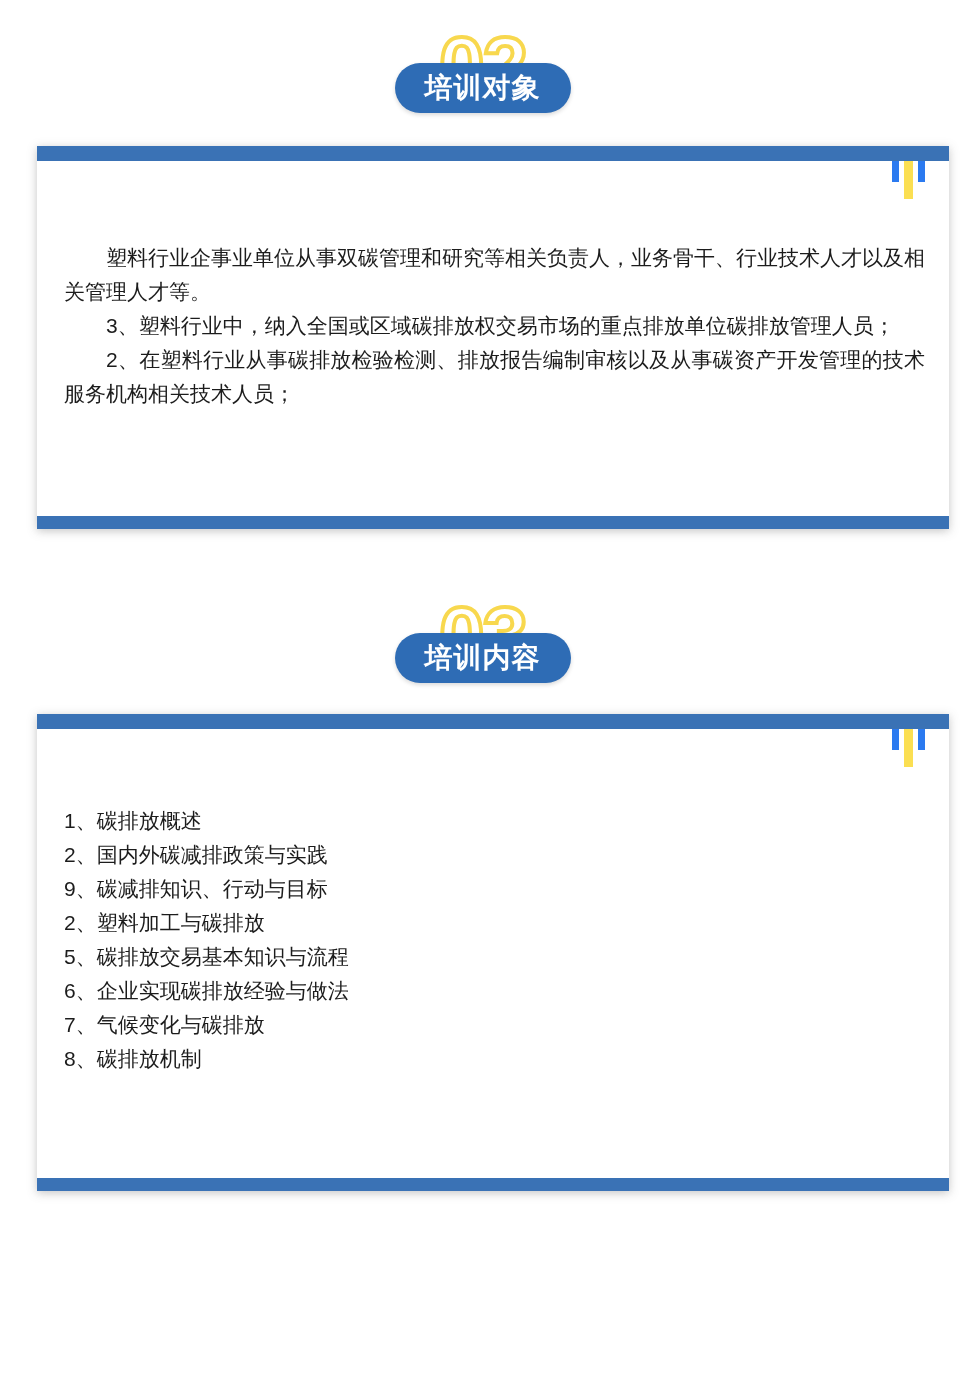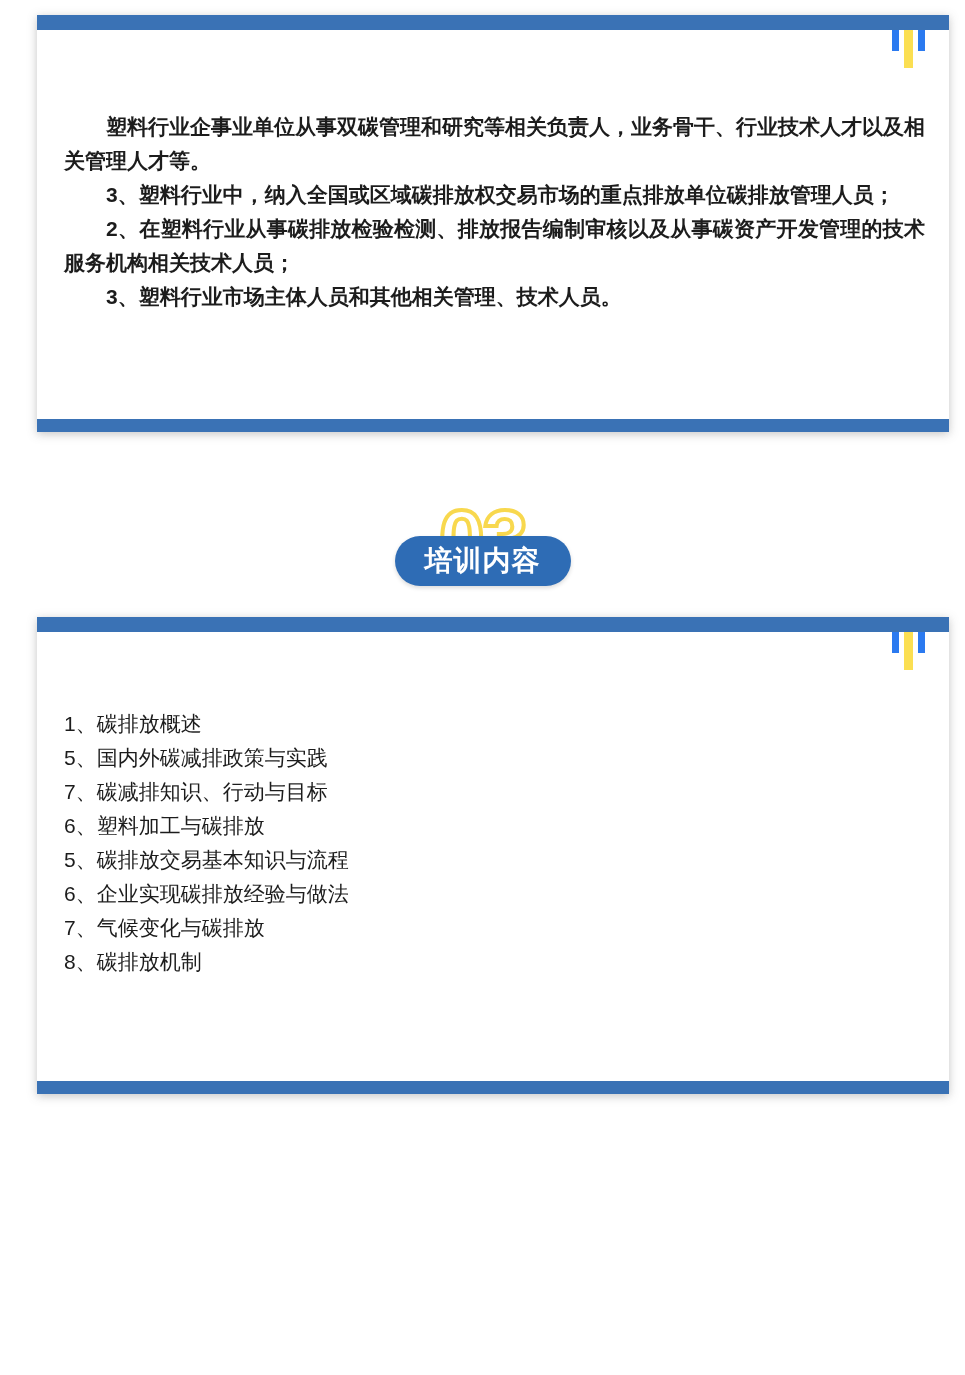--- a/index.html
+++ b/index.html
@@ -66,21 +66,21 @@
   }
 
   
   .box{
     position:relative;
     margin-left:37px;
     width:912px;
     background:#ffffff;
     box-shadow:0 2px 9px rgba(90,90,90,0.35);
   }
-  .box.first{margin-top:15px;font-weight:bold;}
+  .box.first{margin-top:33px;}
   .box.second{margin-top:31px;}
   .bar-top{height:15px;background:var(--bar_blue);}
   .bar-bottom{height:13px;background:var(--bar_blue);}
   .deco{
     position:absolute;
     top:15px;
     right:24px;
     display:flex;
     align-items:flex-start;
   }
@@ -97,32 +97,37 @@
   .content.list{padding:75px 33px 102px 27px;}
   .content .para{text-indent:2em;}
   .content .list-item{white-space:nowrap;}
 </style>
 </head>
 <body>
 
 <div class="page">
 
   <section>
+    <div class="sec-header first">
+      <div class="big-num">02</div>
+      <div class="pill">
+        <span>培训对象</span>
+      </div>
+    </div>
     <div class="box first">
       <div class="bar-top"></div>
       <div class="deco">
         <i class="db"></i>
         <i class="dy"></i>
         <i class="db"></i>
       </div>
       <div class="content paras" id="sec0-content">
           <p class="para">塑料行业企事业单位从事双碳管理和研究等相关负责人，业务骨干、行业技术人才以及相关管理人才等。</p>
           <p class="para">3、塑料行业中，纳入全国或区域碳排放权交易市场的重点排放单位碳排放管理人员；</p>
           <p class="para">2、在塑料行业从事碳排放检验检测、排放报告编制审核以及从事碳资产开发管理的技术服务机构相关技术人员；</p>
-          <p class="para">3、塑料行业市场主体人员和其他相关管理、技术人员。</p>
         </div>
       <div class="bar-bottom"></div>
     </div>
   </section>
 
   <section>
     <div class="sec-header second">
       <div class="big-num">03</div>
       <div class="pill">
         <span>培训内容</span>
@@ -130,23 +135,23 @@
     </div>
     <div class="box second">
       <div class="bar-top"></div>
       <div class="deco">
         <i class="db"></i>
         <i class="dy"></i>
         <i class="db"></i>
       </div>
       <div class="content list" id="sec1-content">
           <div class="list-item">1、碳排放概述</div>
-          <div class="list-item">5、国内外碳减排政策与实践</div>
-          <div class="list-item">7、碳减排知识、行动与目标</div>
-          <div class="list-item">6、塑料加工与碳排放</div>
+          <div class="list-item">2、国内外碳减排政策与实践</div>
+          <div class="list-item">9、碳减排知识、行动与目标</div>
+          <div class="list-item">2、塑料加工与碳排放</div>
           <div class="list-item">5、碳排放交易基本知识与流程</div>
           <div class="list-item">6、企业实现碳排放经验与做法</div>
           <div class="list-item">7、气候变化与碳排放</div>
           <div class="list-item">8、碳排放机制</div>
         </div>
       <div class="bar-bottom"></div>
     </div>
   </section>
 
 </div>

